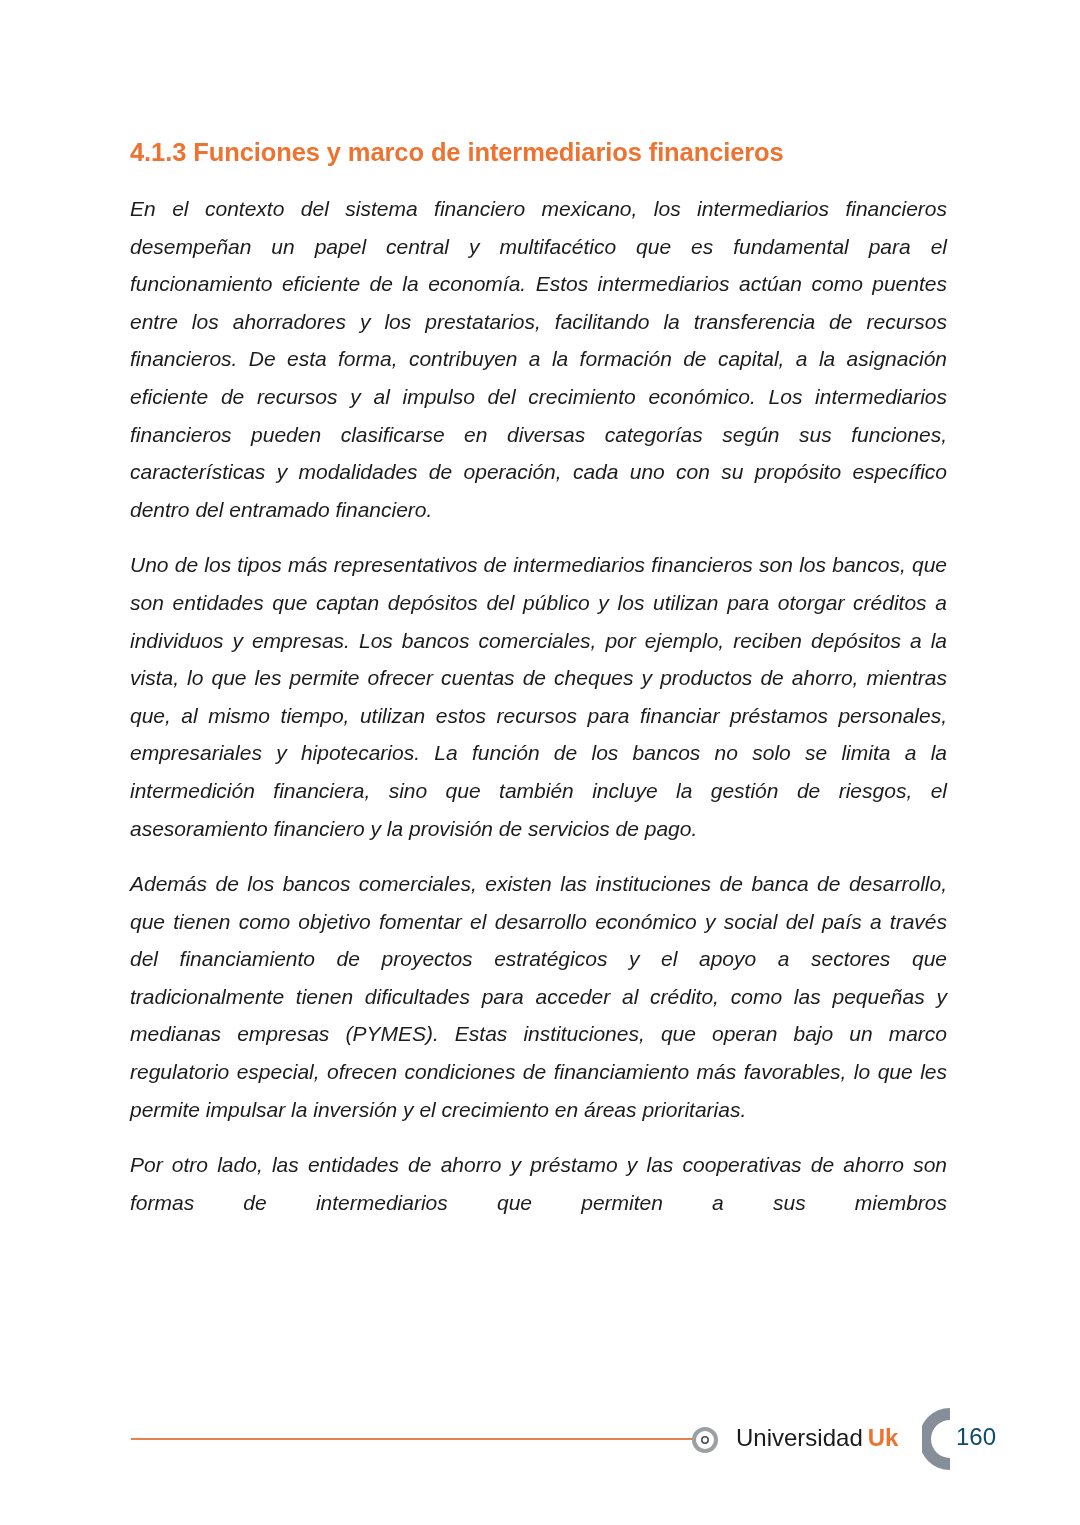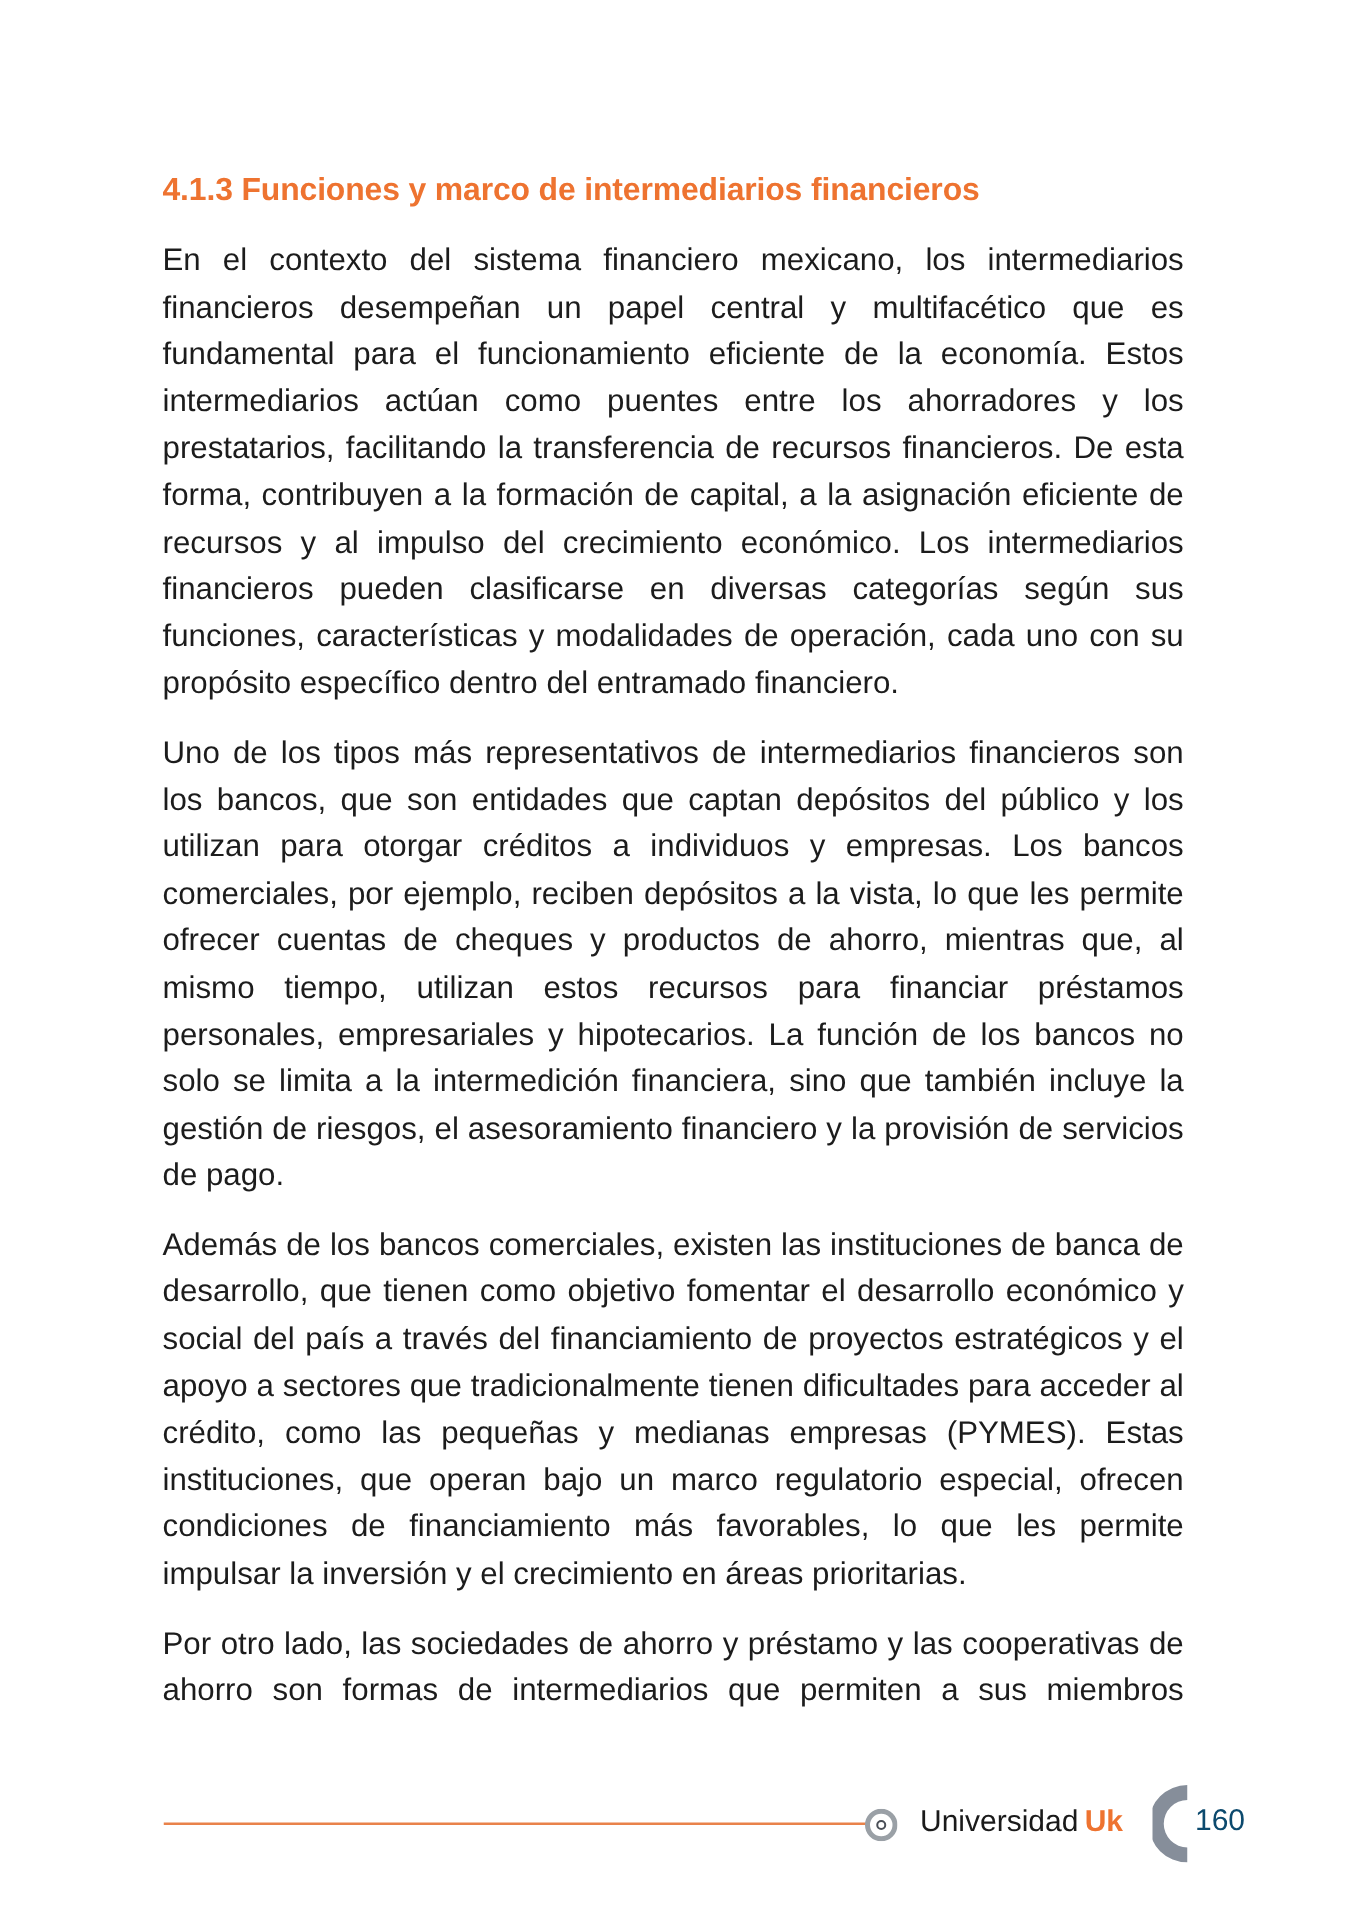--- a/index.html
+++ b/index.html
@@ -25,36 +25,36 @@
       margin: 0 0 19px 0;
       font-size: 25.5px;
       font-weight: bold;
       color: #ee7330;
       line-height: 38px;
       letter-spacing: -0.1px;
       white-space: nowrap;
     }
     .paragraph {
       margin: 0 0 18px 0;
-      font-size: 25px;
+      font-size: 21px;
       line-height: 37.6px;
       text-align: justify;
       color: #1c1c1c;
+      font-style: italic;
     }
     .paragraph.last {
       text-align-last: justify;
     }
     .footer {
       position: absolute;
       left: 0;
       top: 0;
       width: 1080px;
       height: 1074px;
       pointer-events: none;
-      margin-top: 20px;
     }
     .footer-line {
       position: absolute;
       left: 131px;
       top: 1438px;
       width: 563px;
       height: 2px;
       background: #e9824a;
     }
     .footer-ring {
@@ -107,21 +107,21 @@
 
 <main class="page-content">
   <h2 class="section-title">4.1.3 Funciones y marco de intermediarios financieros</h2>
 
   <p class="paragraph">En el contexto del sistema financiero mexicano, los intermediarios financieros desempeñan un papel central y multifacético que es fundamental para el funcionamiento eficiente de la economía. Estos intermediarios actúan como puentes entre los ahorradores y los prestatarios, facilitando la transferencia de recursos financieros. De esta forma, contribuyen a la formación de capital, a la asignación eficiente de recursos y al impulso del crecimiento económico. Los intermediarios financieros pueden clasificarse en diversas categorías según sus funciones, características y modalidades de operación, cada uno con su propósito específico dentro del entramado financiero.</p>
 
   <p class="paragraph">Uno de los tipos más representativos de intermediarios financieros son los bancos, que son entidades que captan depósitos del público y los utilizan para otorgar créditos a individuos y empresas. Los bancos comerciales, por ejemplo, reciben depósitos a la vista, lo que les permite ofrecer cuentas de cheques y productos de ahorro, mientras que, al mismo tiempo, utilizan estos recursos para financiar préstamos personales, empresariales y hipotecarios. La función de los bancos no solo se limita a la intermedición financiera, sino que también incluye la gestión de riesgos, el asesoramiento financiero y la provisión de servicios de pago.</p>
 
   <p class="paragraph">Además de los bancos comerciales, existen las instituciones de banca de desarrollo, que tienen como objetivo fomentar el desarrollo económico y social del país a través del financiamiento de proyectos estratégicos y el apoyo a sectores que tradicionalmente tienen dificultades para acceder al crédito, como las pequeñas y medianas empresas (PYMES). Estas instituciones, que operan bajo un marco regulatorio especial, ofrecen condiciones de financiamiento más favorables, lo que les permite impulsar la inversión y el crecimiento en áreas prioritarias.</p>
 
-  <p class="paragraph last">Por otro lado, las sociedades de ahorro y préstamo y las cooperativas de ahorro son formas de intermediarios que permiten a sus miembros</p>
+  <p class="paragraph last">Por otro lado, las entidades de ahorro y préstamo y las cooperativas de ahorro son formas de intermediarios que permiten a sus miembros</p>
 </main>
 
 <footer class="footer">
   <div class="footer-line"></div>
 
   <span class="footer-ring">
     <svg width="26" height="26" viewBox="0 0 26 26">
       <circle cx="13" cy="13" r="11" fill="#ffffff" stroke="#9aa0a6" stroke-width="4"></circle>
       <circle cx="13" cy="13" r="3.2" fill="none" stroke="#4a4f57" stroke-width="1.6"></circle>
     </svg>

